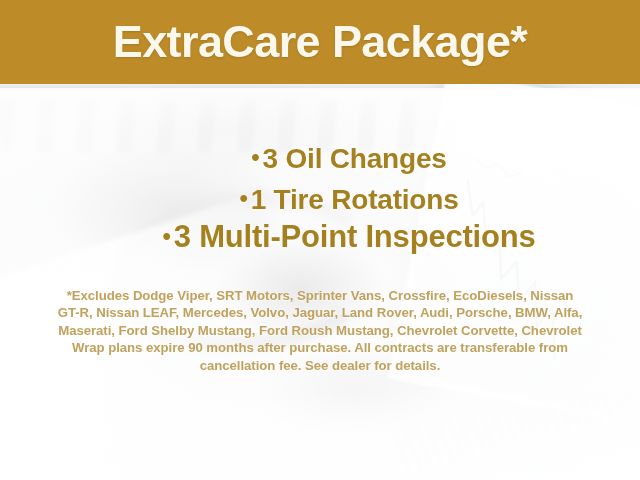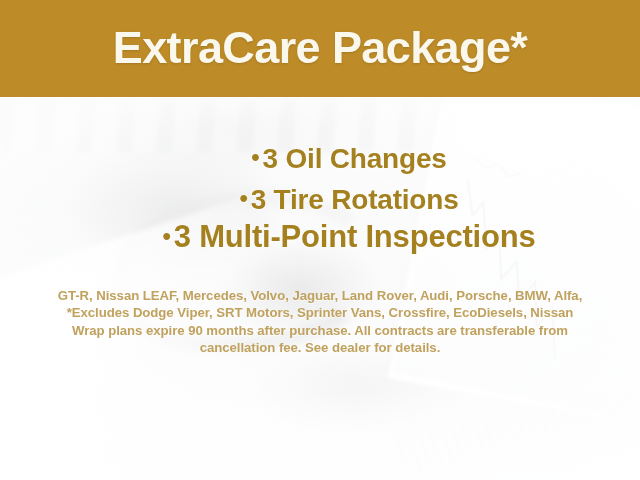--- a/index.html
+++ b/index.html
@@ -161,21 +161,21 @@
     height: 392px;
     background: radial-gradient(ellipse 420px 230px at 46% 58%, rgba(255,255,255,0.30) 0%, rgba(255,255,255,0.72) 78%, rgba(255,255,255,0.88) 100%);
   }
 
   
   .header-band {
     position: absolute;
     left: 0;
     top: 0;
     width: 640px;
-    height: 97px;
+    height: 84px;
     background: #bd8b27;
     display: flex;
     align-items: center;
     justify-content: center;
     text-align: center;
   }
   .header-title {
     font-size: 45px;
     font-weight: bold;
     color: #faf7ed;
@@ -254,27 +254,28 @@
 
   <div class="header-band">
     <div class="header-title">ExtraCare Package*</div>
   </div>
 
   <div class="benefits">
     <div class="benefit-line">
       <span class="dot">•</span><span>3 Oil Changes</span>
     </div>
     <div class="benefit-line">
-      <span class="dot">•</span><span>3 Tire Rotations</span>
+      <span class="dot">•</span><span>1 Tire Rotations</span>
     </div>
     <div class="benefit-line big">
       <span class="dot">•</span><span>3 Multi-Point Inspections</span>
     </div>
   </div>
 
   <div class="disclaimer">
+    <span class="dline">*Excludes Dodge Viper, SRT Motors, Sprinter Vans, Crossfire, EcoDiesels, Nissan</span>
     <span class="dline">GT-R, Nissan LEAF, Mercedes, Volvo, Jaguar, Land Rover, Audi, Porsche, BMW, Alfa,</span>
-    <span class="dline">*Excludes Dodge Viper, SRT Motors, Sprinter Vans, Crossfire, EcoDiesels, Nissan</span>
+    <span class="dline">Maserati, Ford Shelby Mustang, Ford Roush Mustang, Chevrolet Corvette, Chevrolet</span>
     <span class="dline">Wrap plans expire 90 months after purchase. All contracts are transferable from</span>
     <span class="dline">cancellation fee. See dealer for details.</span>
   </div>
 
 </div>
 
 </body></html>

